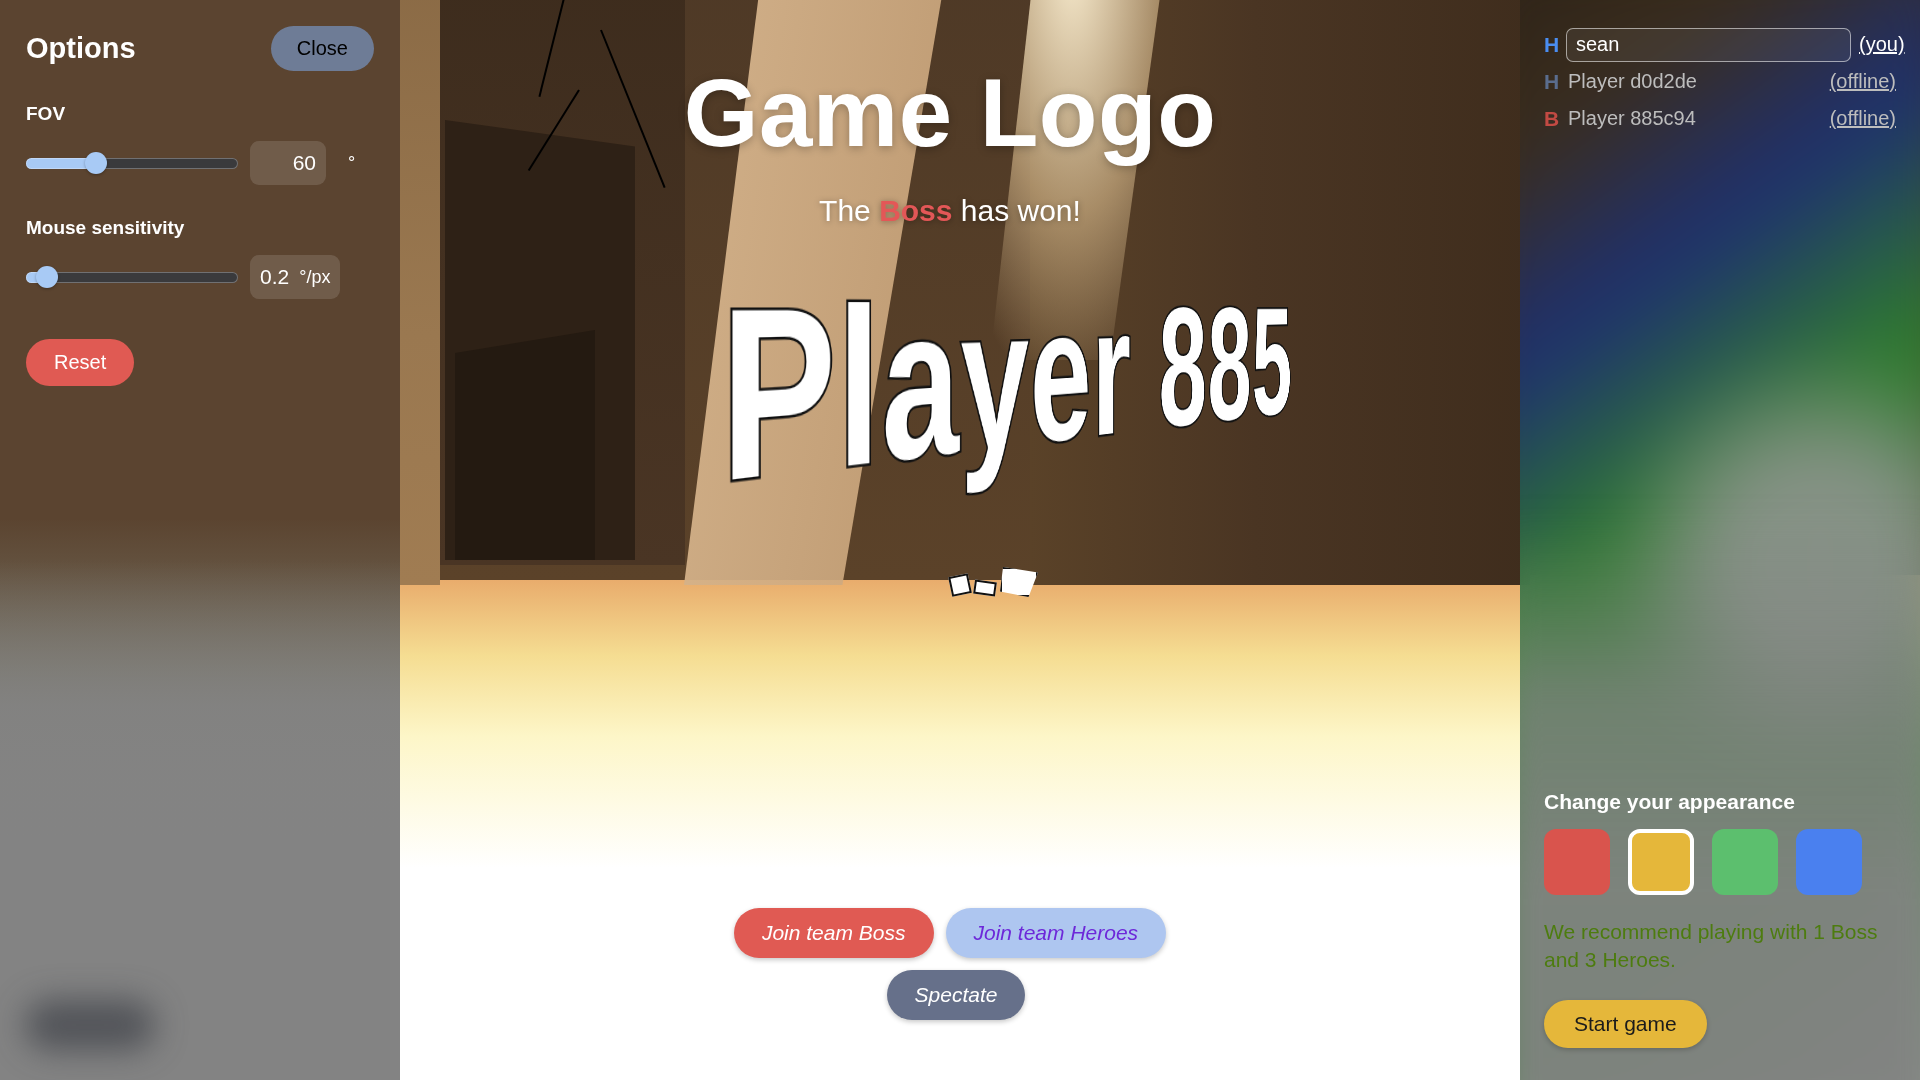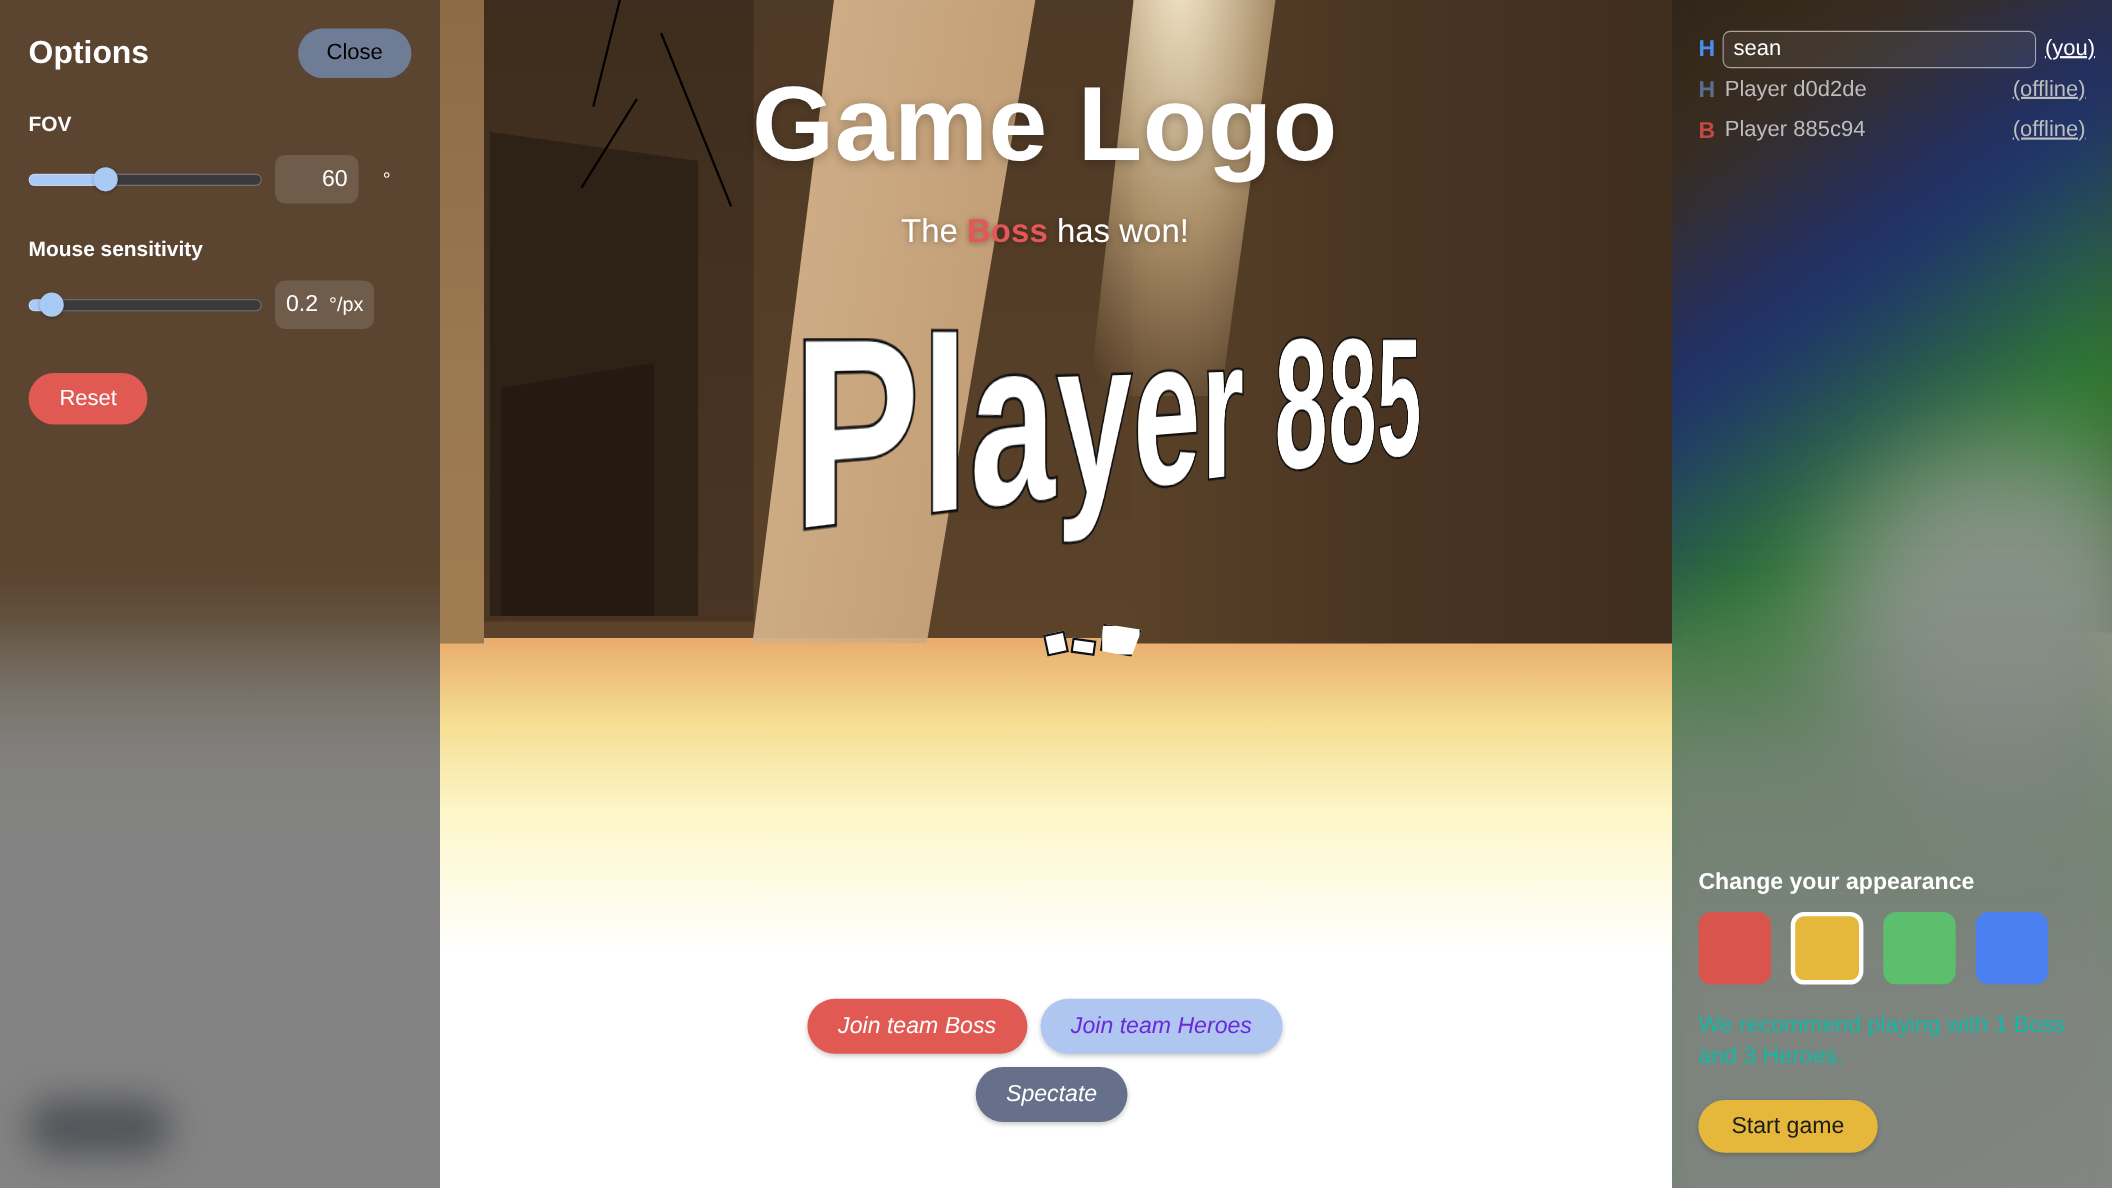--- a/index.html
+++ b/index.html
@@ -210,21 +210,21 @@
   .suffix.dim { color: #bdbdbd; }
 
   .appearance { position: absolute; left: 24px; right: 24px; top: 790px; }
   .appearance-title { font-size: 21px; font-weight: 700; color: #fff; }
   .swatches { display: flex; gap: 18px; margin-top: 15px; }
   .swatch {
     width: 66px; height: 66px; border-radius: 12px; cursor: pointer;
     border: 4px solid transparent;
   }
   .swatch.selected { border-color: #ffffff; }
-  .recommend { margin-top: 23px; font-size: 21px; color: #14b8a6; line-height: 1.35; max-width: 350px; }
+  .recommend { margin-top: 23px; font-size: 21px; color: #4d7c0f; line-height: 1.35; max-width: 350px; }
   .start-btn {
     margin-top: 25px; background: #e5b73a; border: none; border-radius: 999px;
     color: #1b1b1b; font-size: 21px; padding: 12px 30px; cursor: pointer;
     font-family: "Liberation Sans", sans-serif;
     box-shadow: 0 2px 5px rgba(0,0,0,0.2);
   }
 </style>
 </head>
 <body>
 

